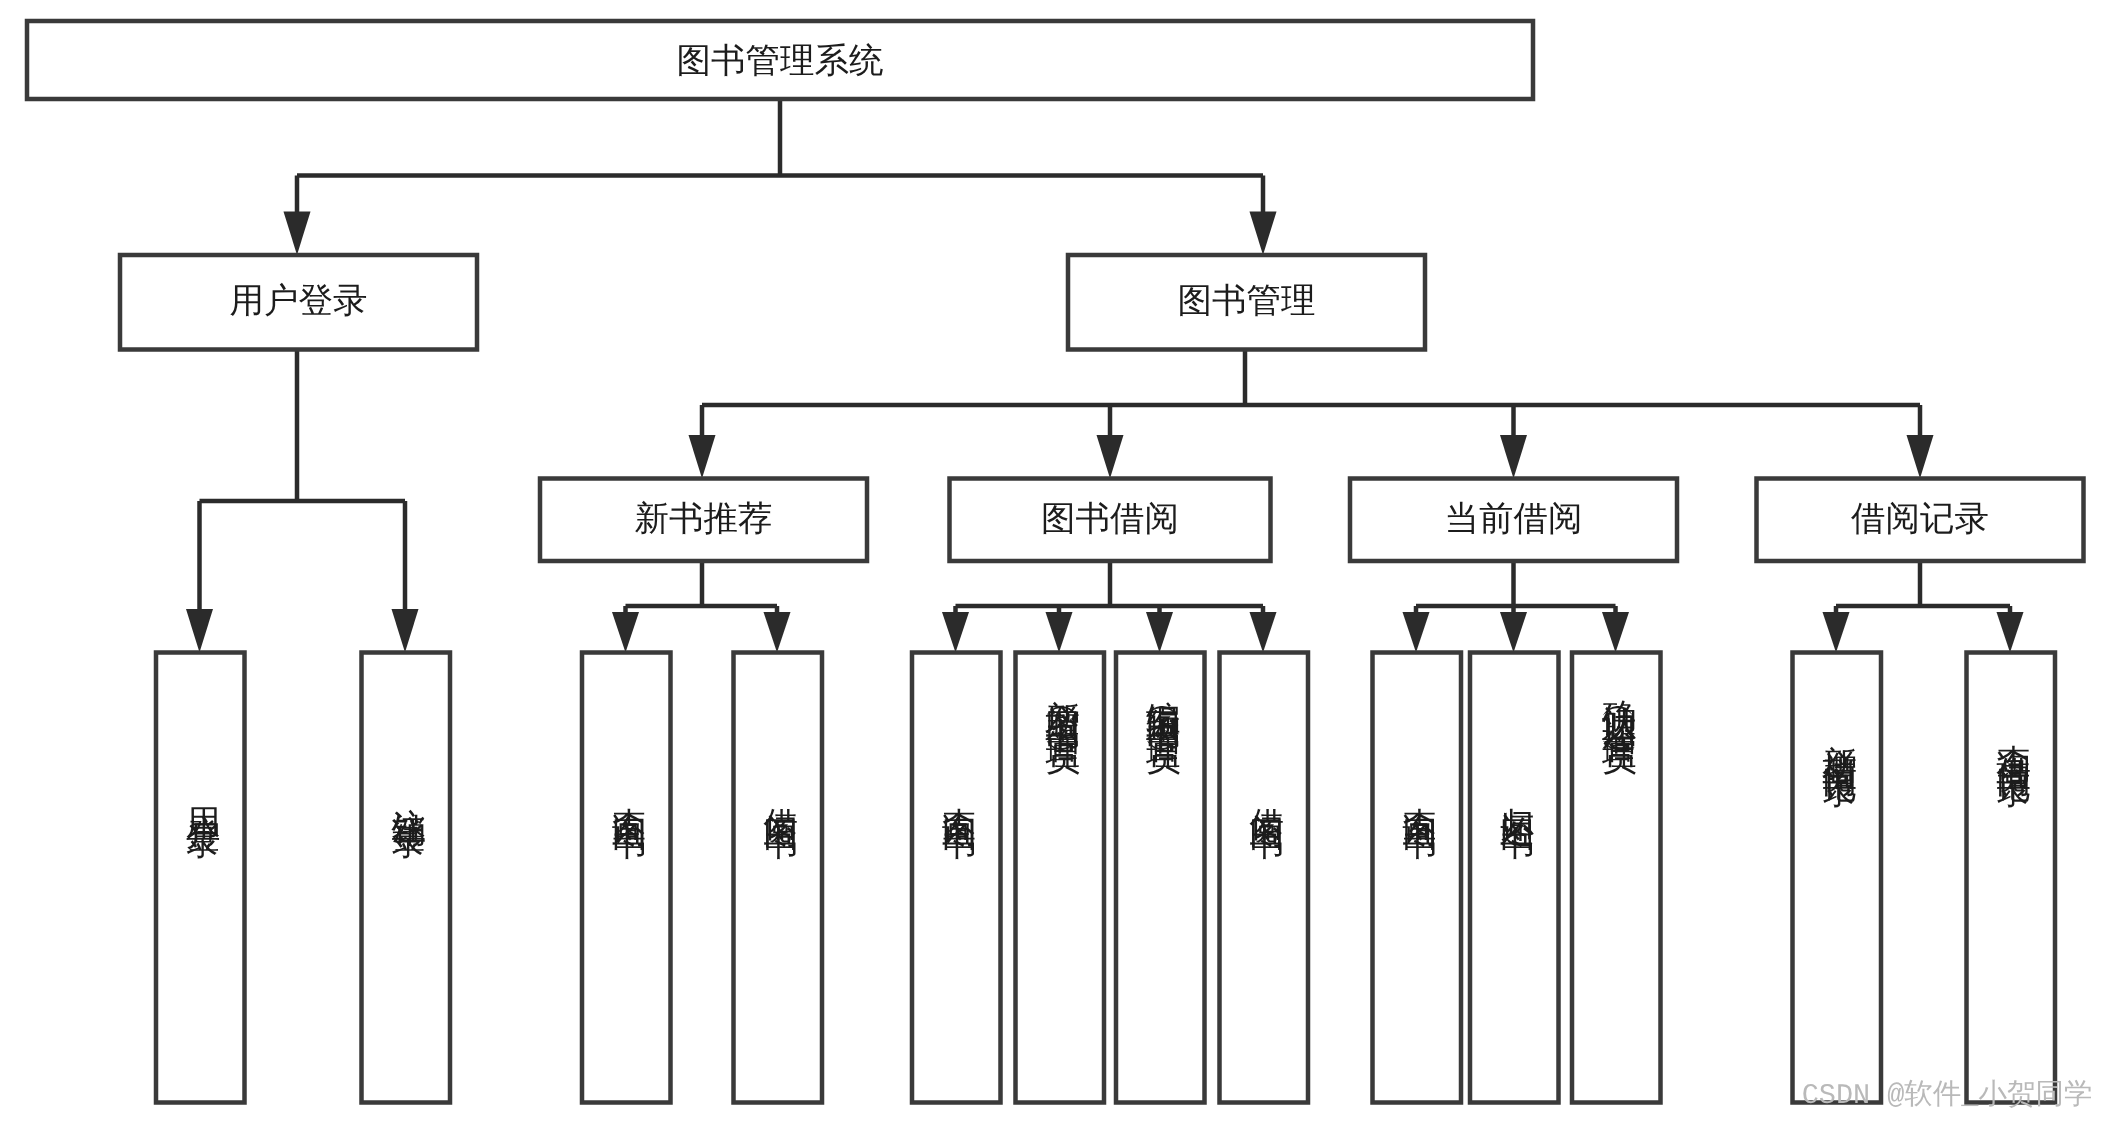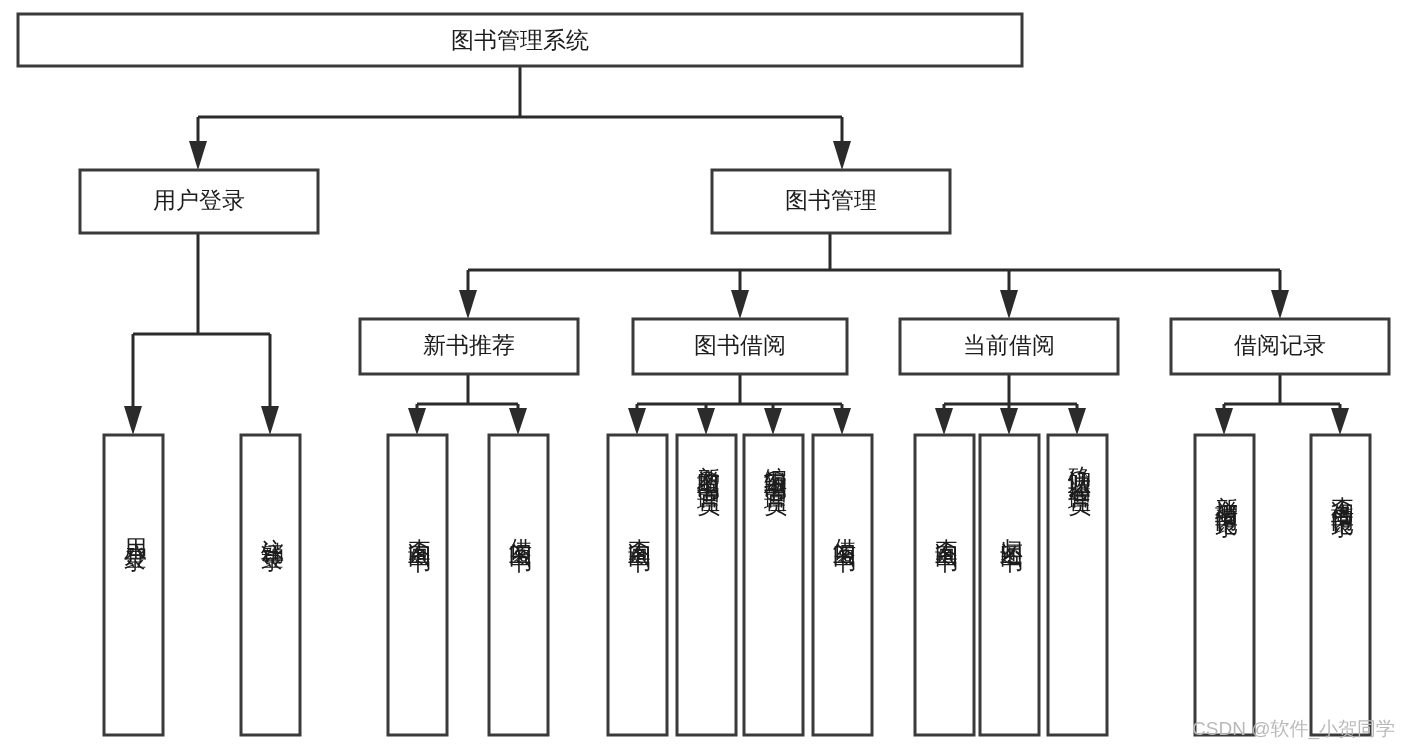--- a/index.html
+++ b/index.html
@@ -55,21 +55,21 @@
     fill: #1c1c1c;
     writing-mode: vertical-rl;
     text-orientation: upright;
     letter-spacing: 4px;
     dominant-baseline: middle;
   }
   .watermark-text {
     position: absolute;
     right: 10px;
     bottom: 5px;
-    font-family: Liberation Sans, sans-serif;
+    font-family: Liberation Mono, monospace;
     font-size: 19px;
     color: #b9b9b9;
     white-space: nowrap;
     user-select: none;
   }
 </style>
 </head>
 <body>
 
 <div id="diagram-root">

